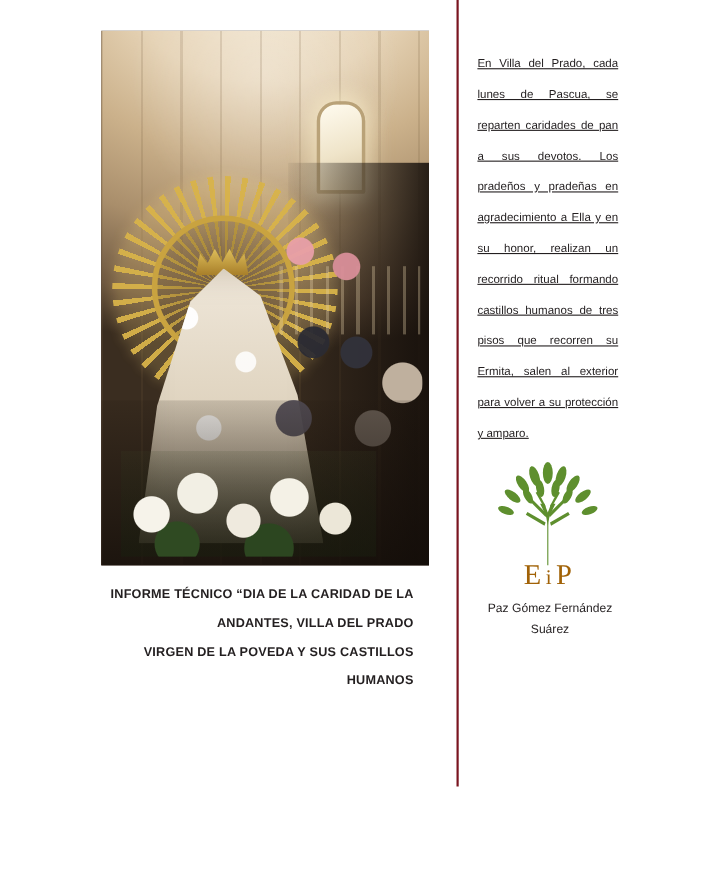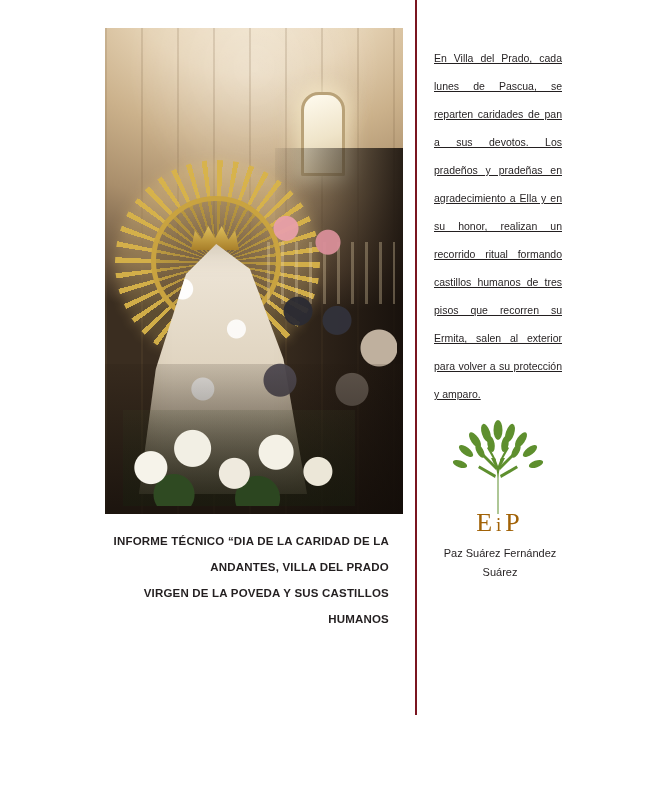--- a/index.html
+++ b/index.html
@@ -30,21 +30,21 @@
     left: 415px;
     top: 0px;
     width: 1.5px;
     height: 715px;
     background: #7a1520;
   }
 
   
   .left-col {
     position: absolute;
-    left: 105px;
+    left: 92px;
     top: 28px;
     width: 284px;
   }
 
   .photo {
     position: relative;
     width: 298px;
     height: 486px;
     overflow: hidden;
     background: #2a1b12;
@@ -292,19 +292,19 @@
         <ellipse cx="102" cy="46" rx="3.4" ry="7.5" transform="rotate(70 102 46)"></ellipse>
       </g>
     </svg>
 
     <div class="eip-text">
       <span>E</span><span class="i-small">i</span><span>P</span>
     </div>
 
 
     <div class="authors">
-      <div>Paz Suárez Fernández</div>
+      <div>Paz Gómez Fernández</div>
       <div>Suárez</div>
     </div>
 
   </div>
 
 </div>
 
 </body></html>

